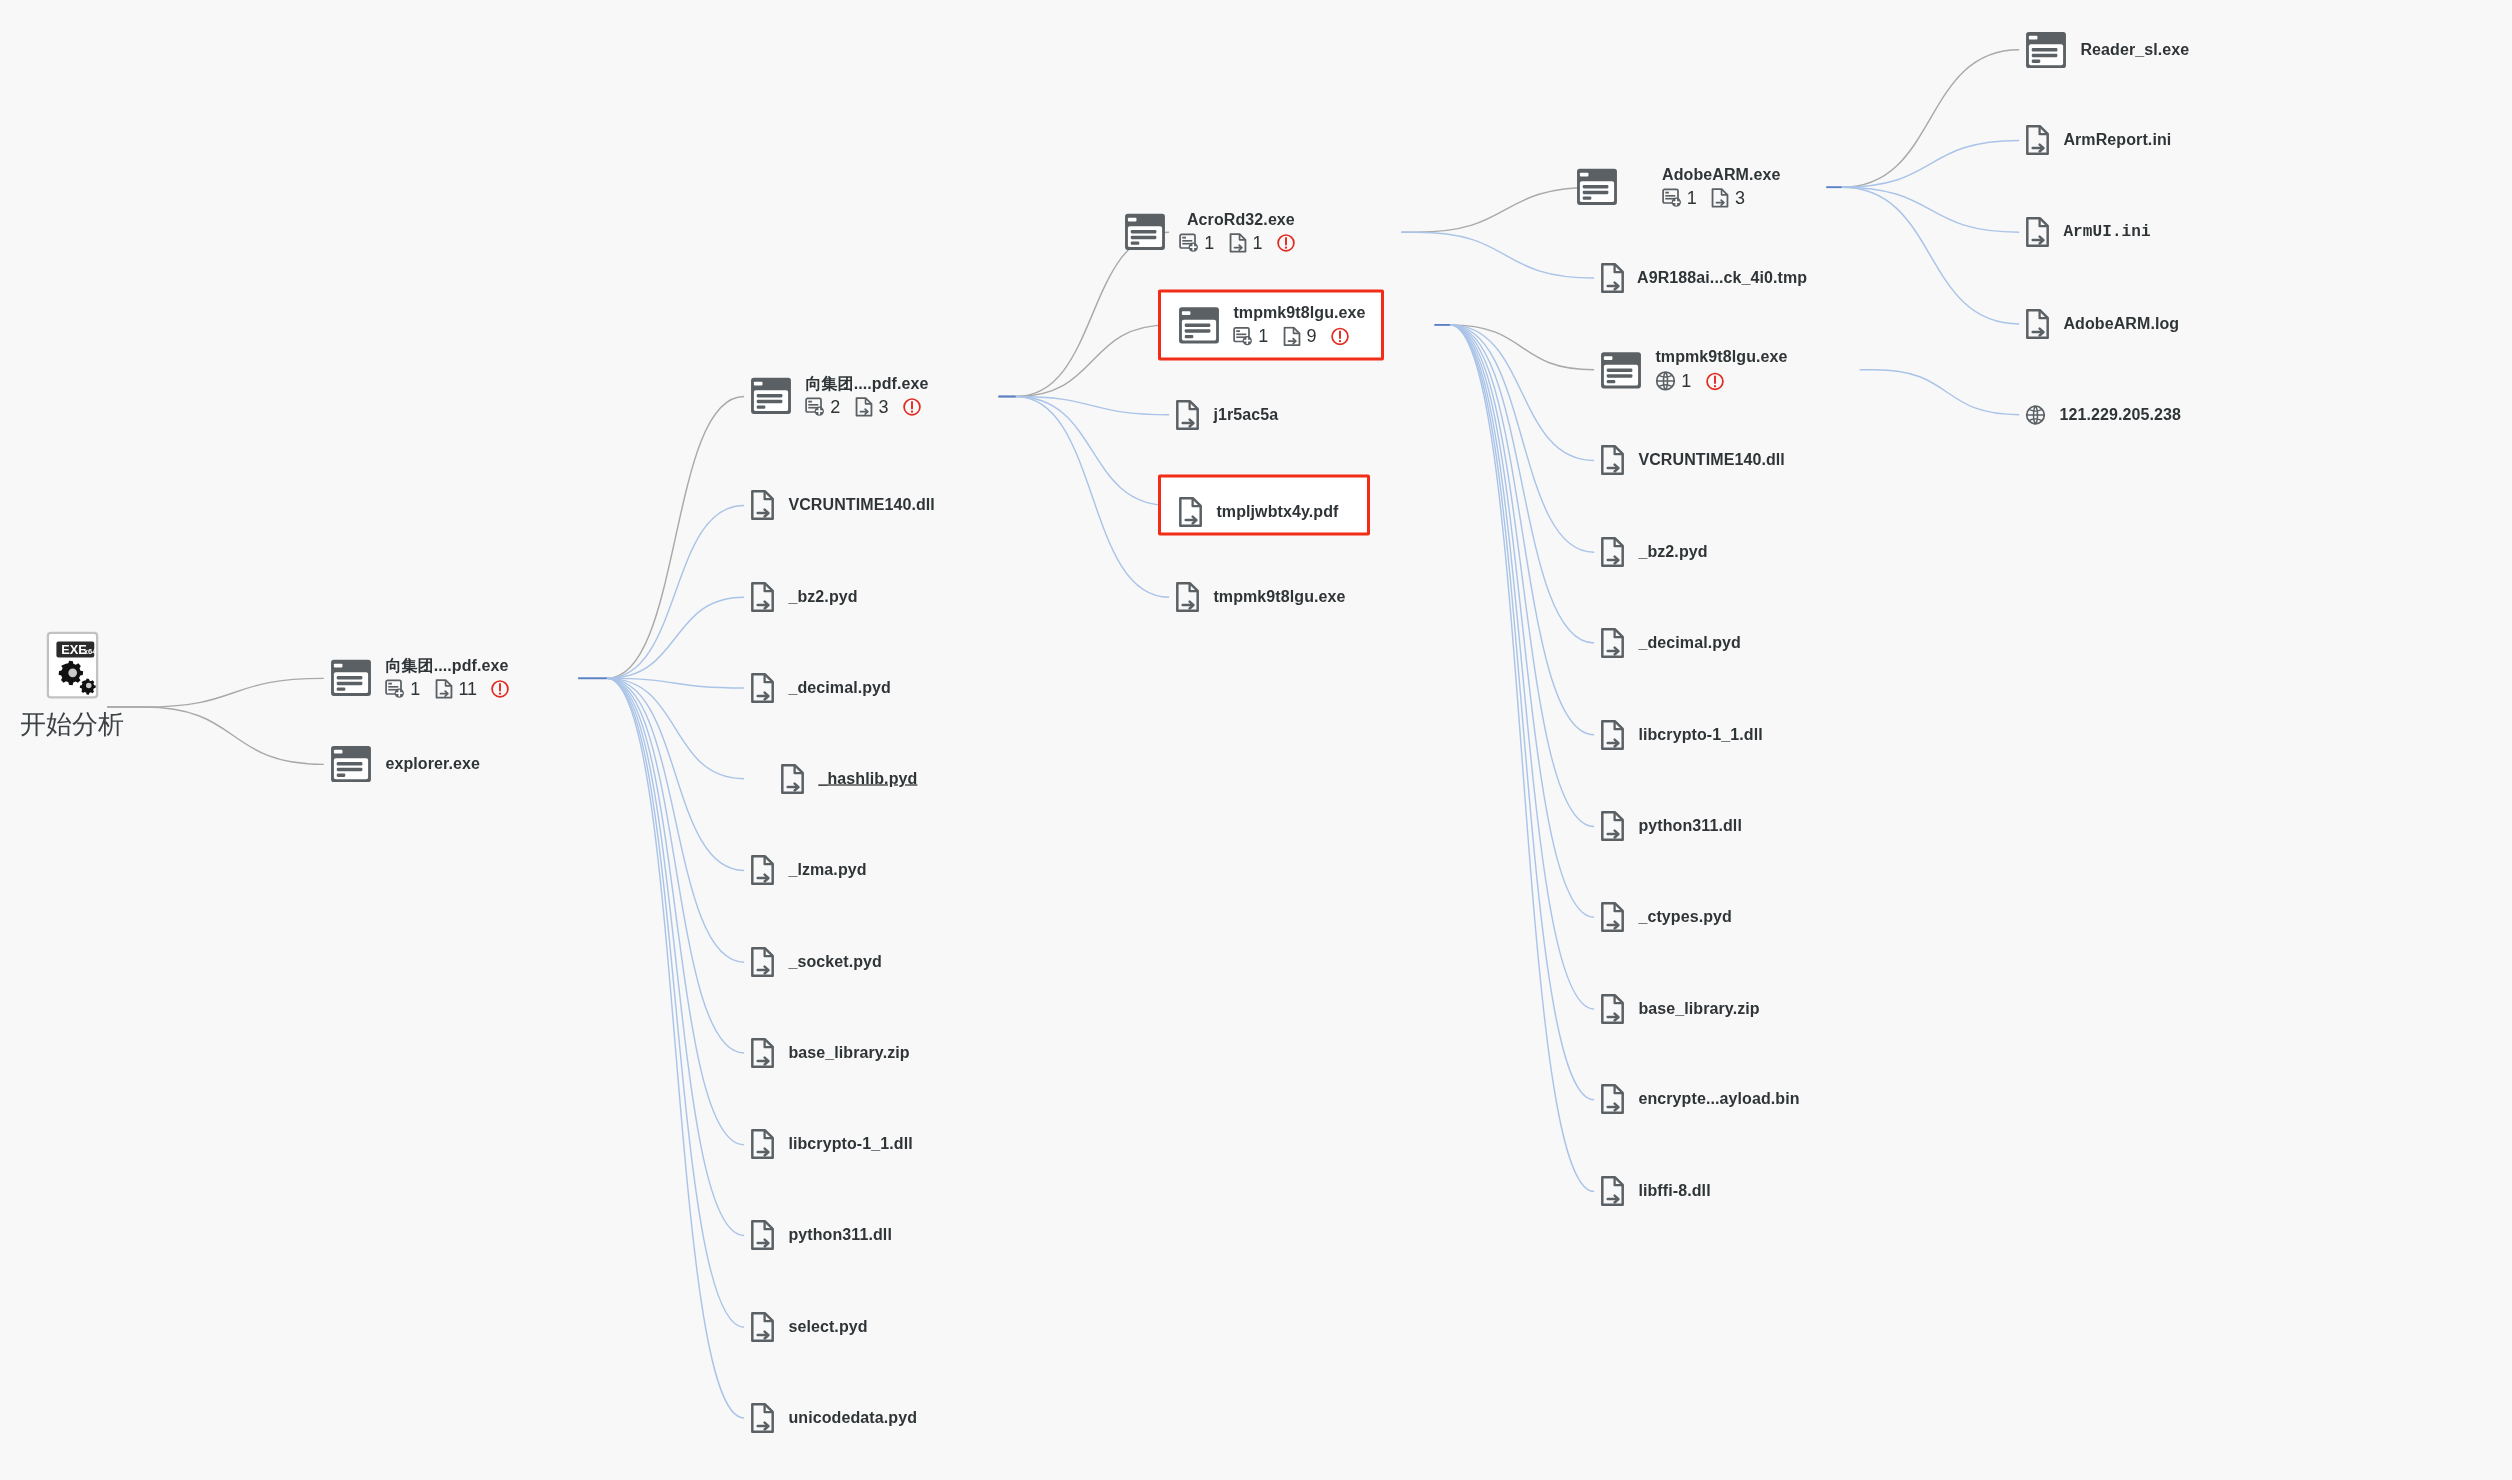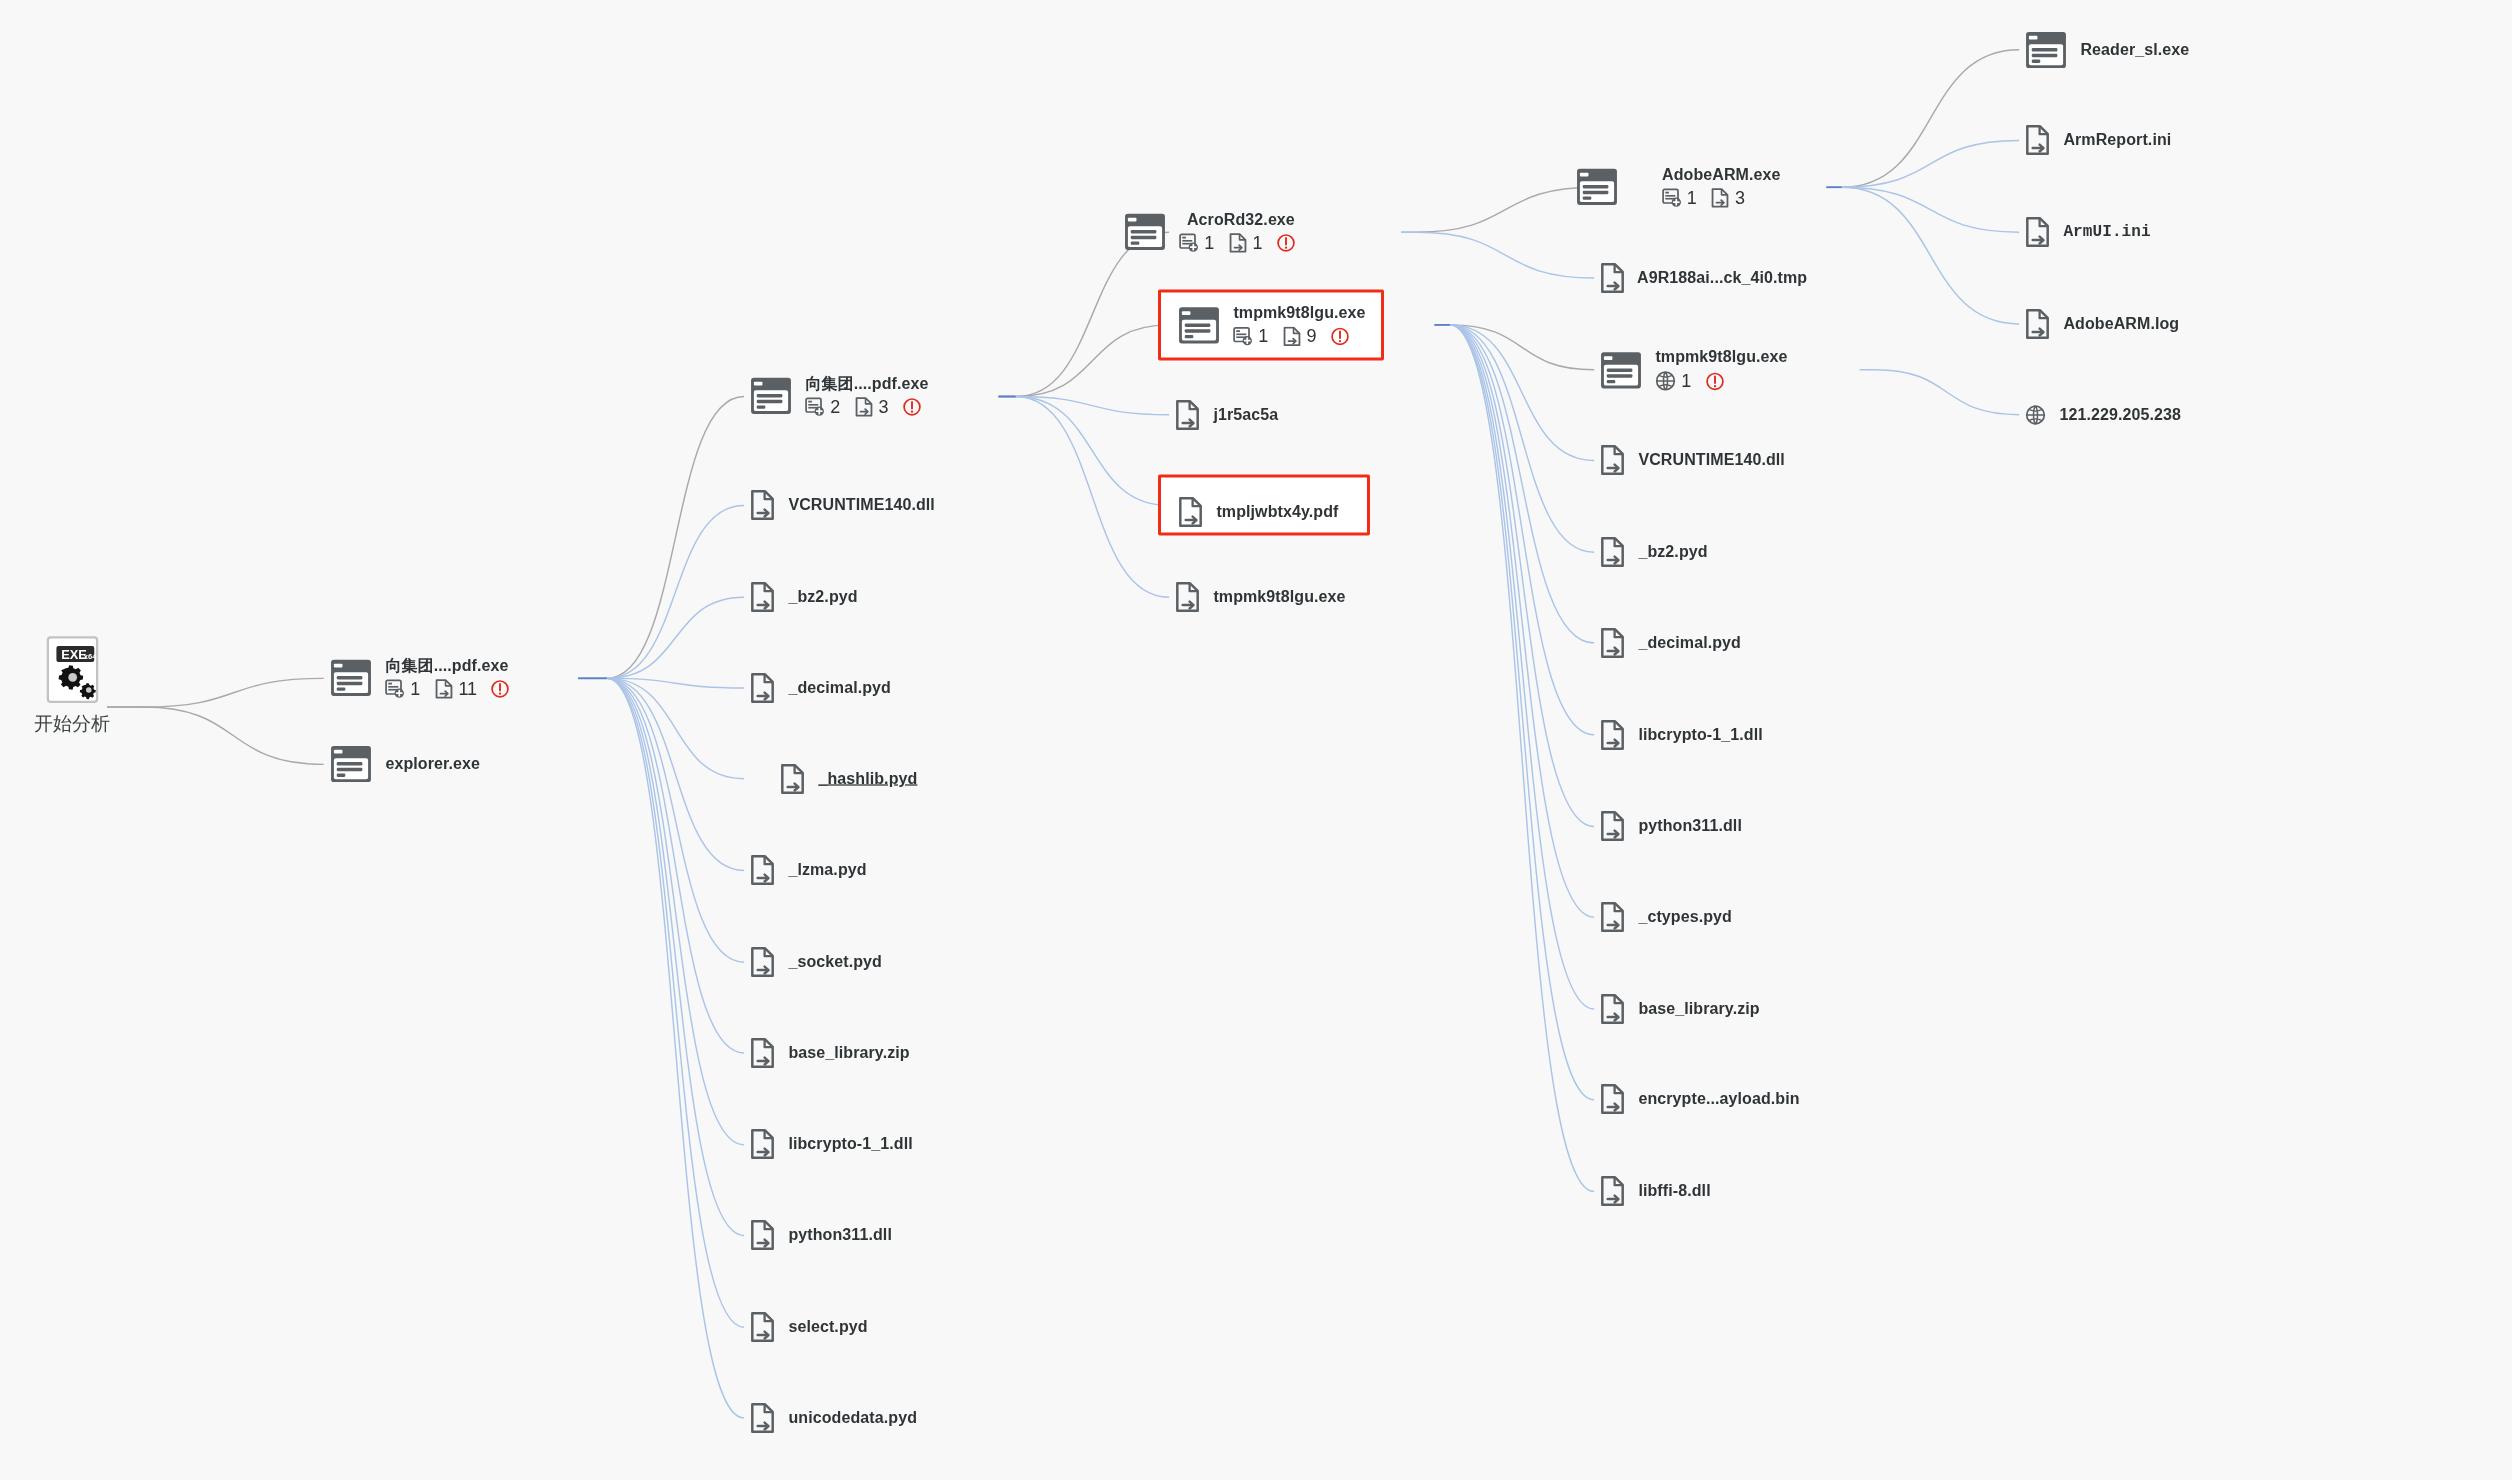--- a/index.html
+++ b/index.html
@@ -71,21 +71,21 @@
 
   
   .root-node {
     position: absolute;
     display: flex;
     flex-direction: column;
     align-items: center;
     gap: 6.7px;
   }
   .root-caption {
-    font-size: 19px;
+    font-size: 26px;
     color: #3d4245;
     font-family: "DejaVu Sans", "Liberation Sans", sans-serif;
   }
 
   
   .node.highlight {
     background: #ffffff;
     border: 3.8px solid #f22c17;
     border-radius: 1.9px;
   }

